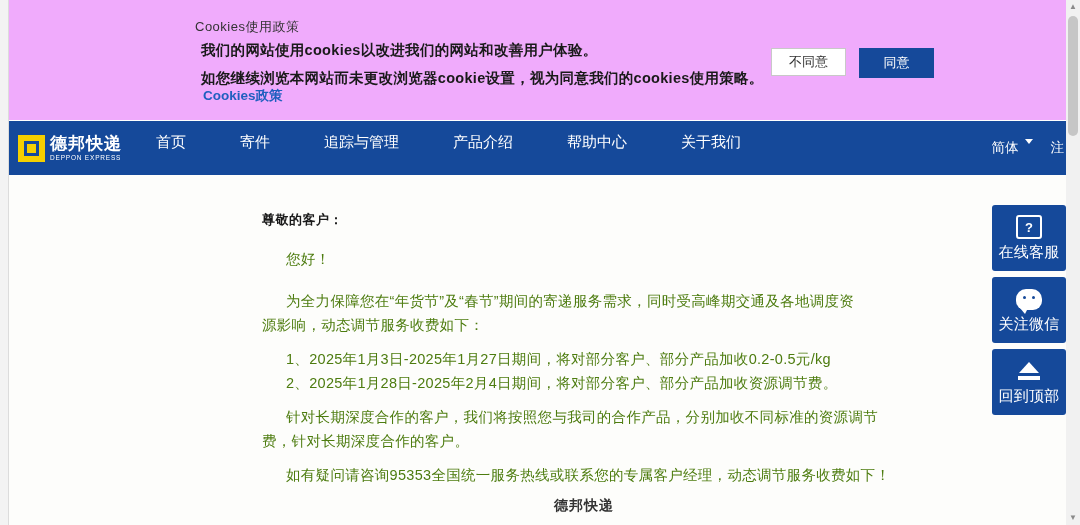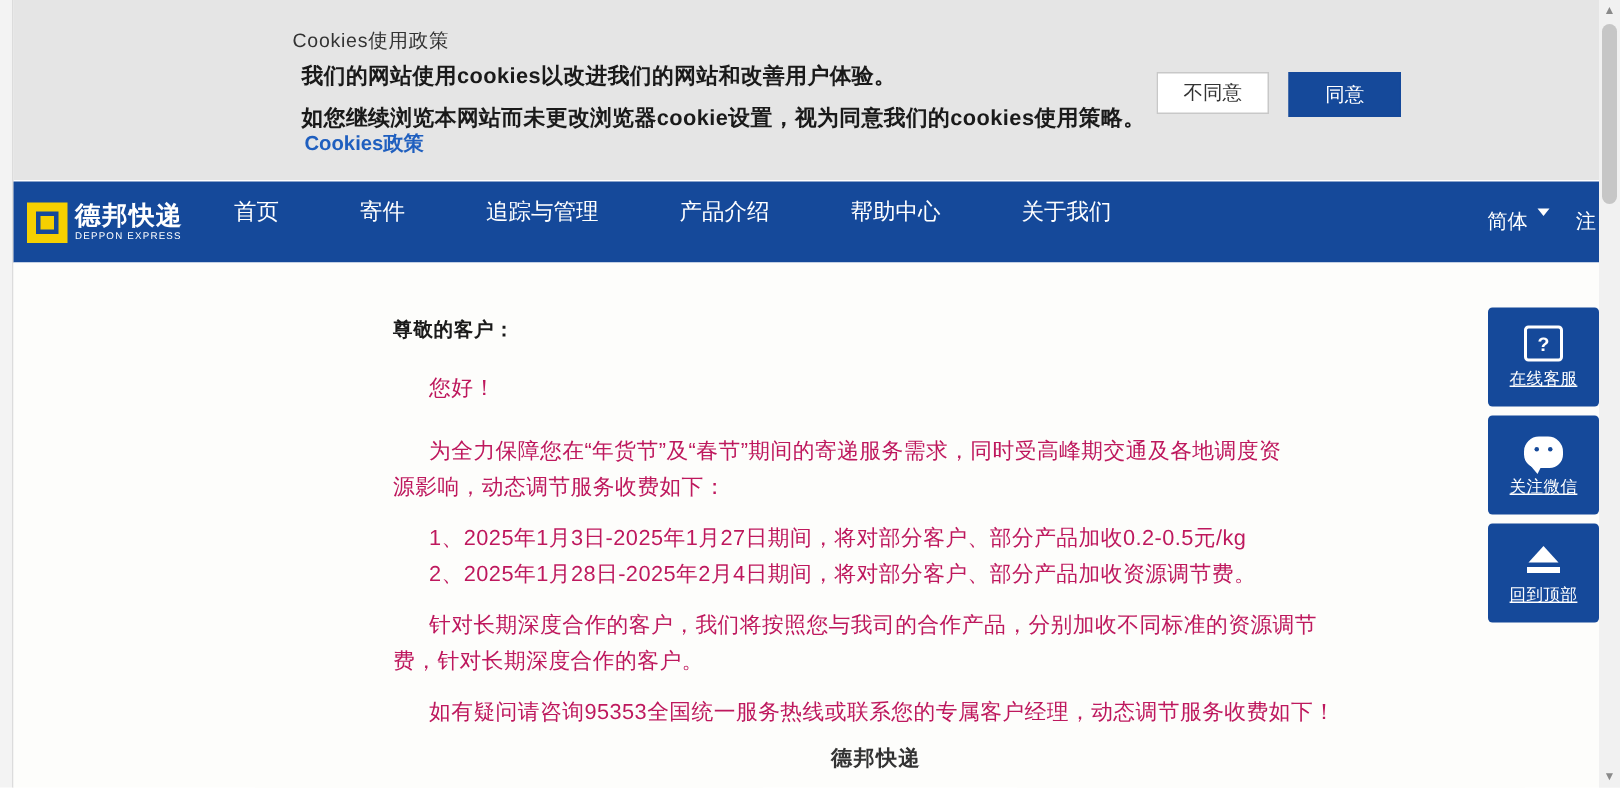--- a/index.html
+++ b/index.html
@@ -59,21 +59,21 @@
     background: #c6c6c6;
     border-radius: 5px;
   }
 
   
   .cookie-banner {
     position: absolute;
     left: 9px; top: 0;
     width: 1057px;
     height: 120px;
-    background: #e5e5e5;
+    background: #f0abfc;
     box-sizing: border-box;
   }
   .cookie-title {
     position: absolute;
     left: 186px; top: 18px;
     font-size: 13px;
     color: #333333;
     letter-spacing: 0.5px;
   }
   .cookie-line1 {
@@ -238,21 +238,21 @@
   .art-title {
     margin: 36px 0 0 8px;
     font-size: 13px;
     font-weight: bold;
     color: #1a1a1a;
     letter-spacing: 0.5px;
   }
   .art-p {
     margin: 16px 0 0 32px;
     font-size: 14.5px;
-    color: #be185d;
+    color: #4d7c0f;
     line-height: 28px;
     letter-spacing: 0.3px;
   }
   .art-footer-logo {
     position: absolute;
     left: 300px; top: 322px;
     font-size: 14px;
     color: #333333;
     font-weight: bold;
     letter-spacing: 1px;
@@ -290,24 +290,23 @@
     border-radius: 3px;
     display: flex;
     align-items: center;
     justify-content: center;
     font-size: 13px;
     font-weight: bold;
     line-height: 1;
     color: #ffffff;
   }
   .side-btn .lbl {
-    font-size: 11px;
+    font-size: 15px;
     letter-spacing: 0.3px;
     white-space: nowrap;
-    text-decoration: underline;
   }
   .wechat-ico {
     width: 27px; height: 21px;
     background: #ffffff;
     border-radius: 10px 10px 9px 9px;
     position: relative;
   }
   .wechat-ico::after {
     content: "";
     position: absolute;

